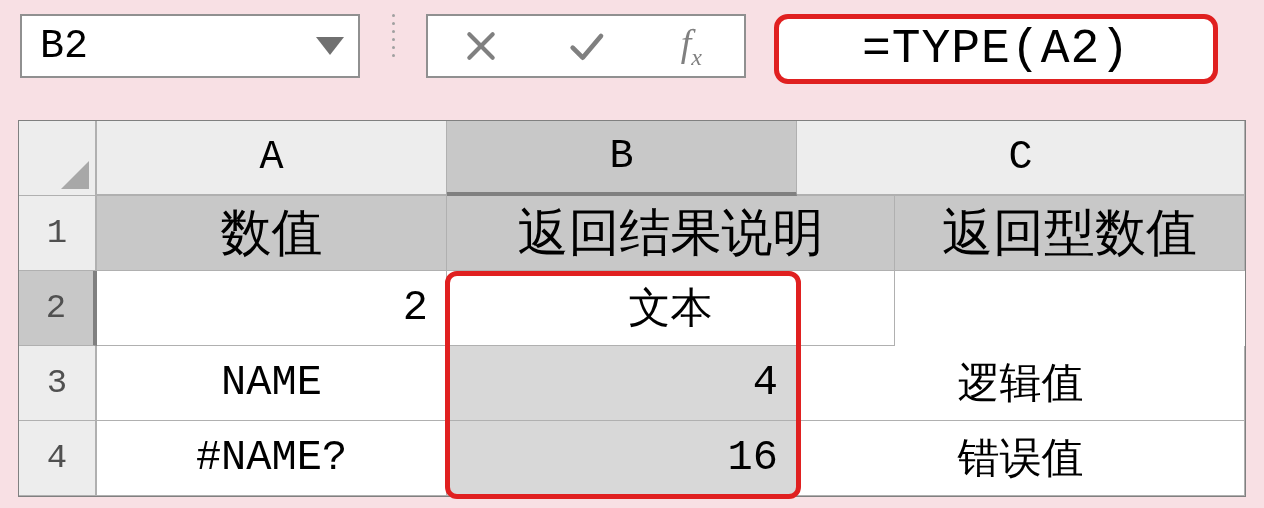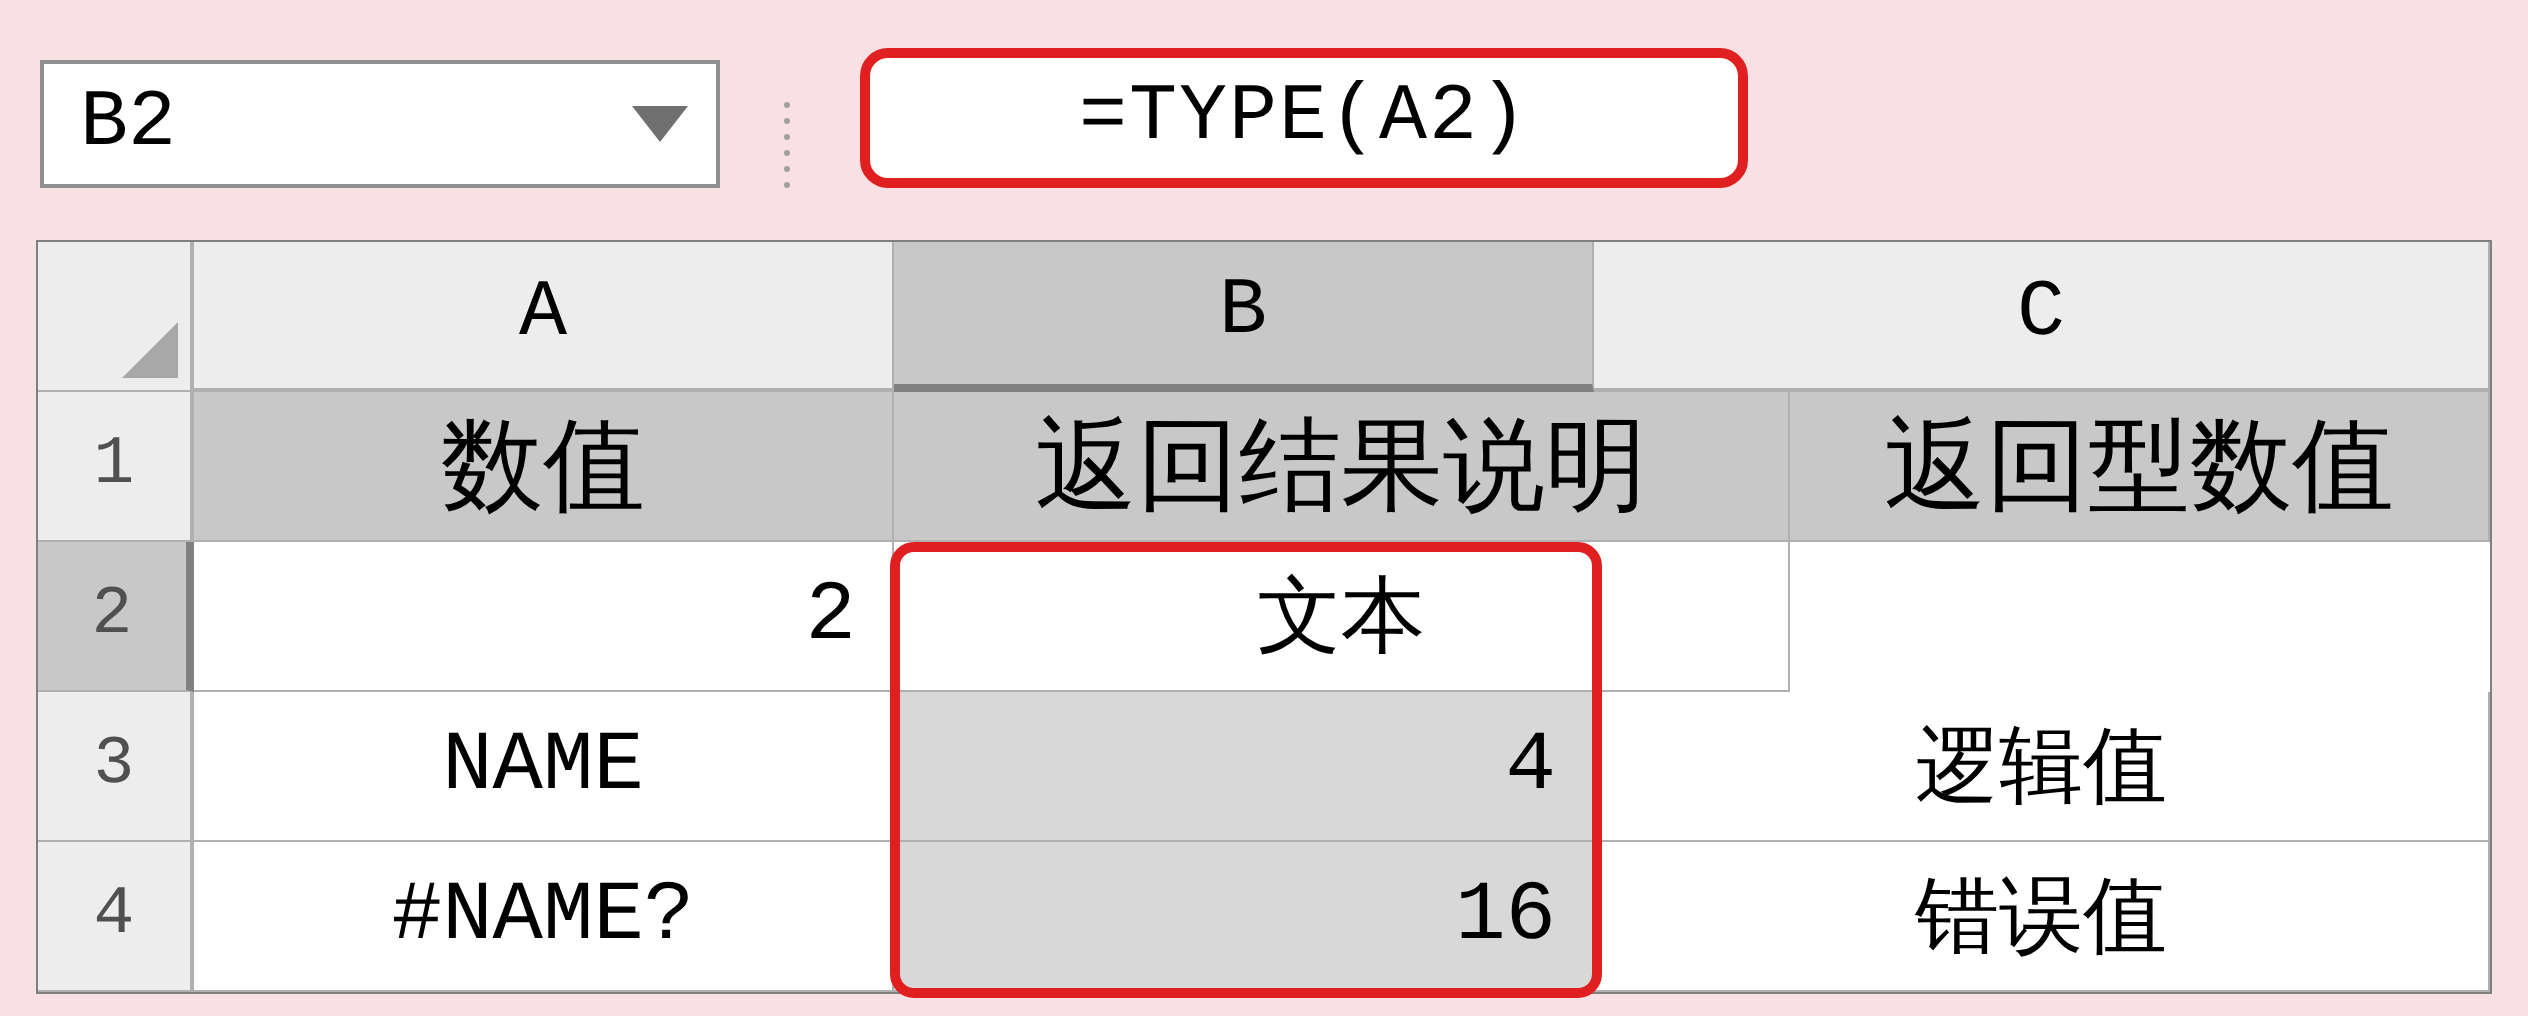--- a/index.html
+++ b/index.html
@@ -19,21 +19,21 @@
     height:508px;
     background:var(--pink);
     color:var(--text);
     position:relative;
   }
 
   
   .formula-strip{
     padding:14px 20px 0 20px;
     display:flex;
-    align-items:flex-end;
+    align-items:flex-start;
     gap:24px;
     height:94px;
   }
   .name-box{
     width:340px;
     height:64px;
     background:#fff;
     border:2px solid var(--box-border);
     display:flex;
     align-items:center;
@@ -78,21 +78,21 @@
   .fn-buttons .btn svg{width:40px;height:40px;}
   .formula-input{
     width:444px;
     height:70px;
     background:#fff;
     border:5px solid var(--red);
     border-radius:14px;
     display:flex;
     align-items:center;
     justify-content:center;
-    font-size:40px;
+    font-size:48px;
     font-family:"Courier New","SimSun",monospace;
     letter-spacing:1px;
     margin-left:4px;
   }
 
   
   .sheet{
     position:absolute;
     left:18px; top:120px;
     border:1px solid #808080;
@@ -163,20 +163,35 @@
     <div class="drop"></div>
   </div>
   <div class="grip">
     <span></span>
       <span></span>
       <span></span>
       <span></span>
       <span></span>
       <span></span>
   </div>
+  <div class="fn-buttons">
+    <div class="btn">
+      <svg viewBox="0 0 24 24">
+          <path d="M5 5 L19 19 M19 5 L5 19" stroke="#808080" stroke-width="2.5" fill="none" stroke-linecap="round"></path>
+        </svg>
+    </div>
+    <div class="btn">
+      <svg viewBox="0 0 24 24">
+          <path d="M4 13 L10 19 L21 6" stroke="#808080" stroke-width="2.8" fill="none" stroke-linecap="round" stroke-linejoin="round"></path>
+        </svg>
+    </div>
+    <div class="btn">
+      <span style="font-style:italic;font-family:serif;font-size:38px;">f<sub style="font-size:24px;">x</sub></span>
+    </div>
+  </div>
   <div class="formula-input">
     <span>=TYPE(A2)</span>
   </div>
 </div>
 
 <div class="sheet">
 
   <div class="row">
     <div class="corner"></div>
     <div class="colhdr colA">

